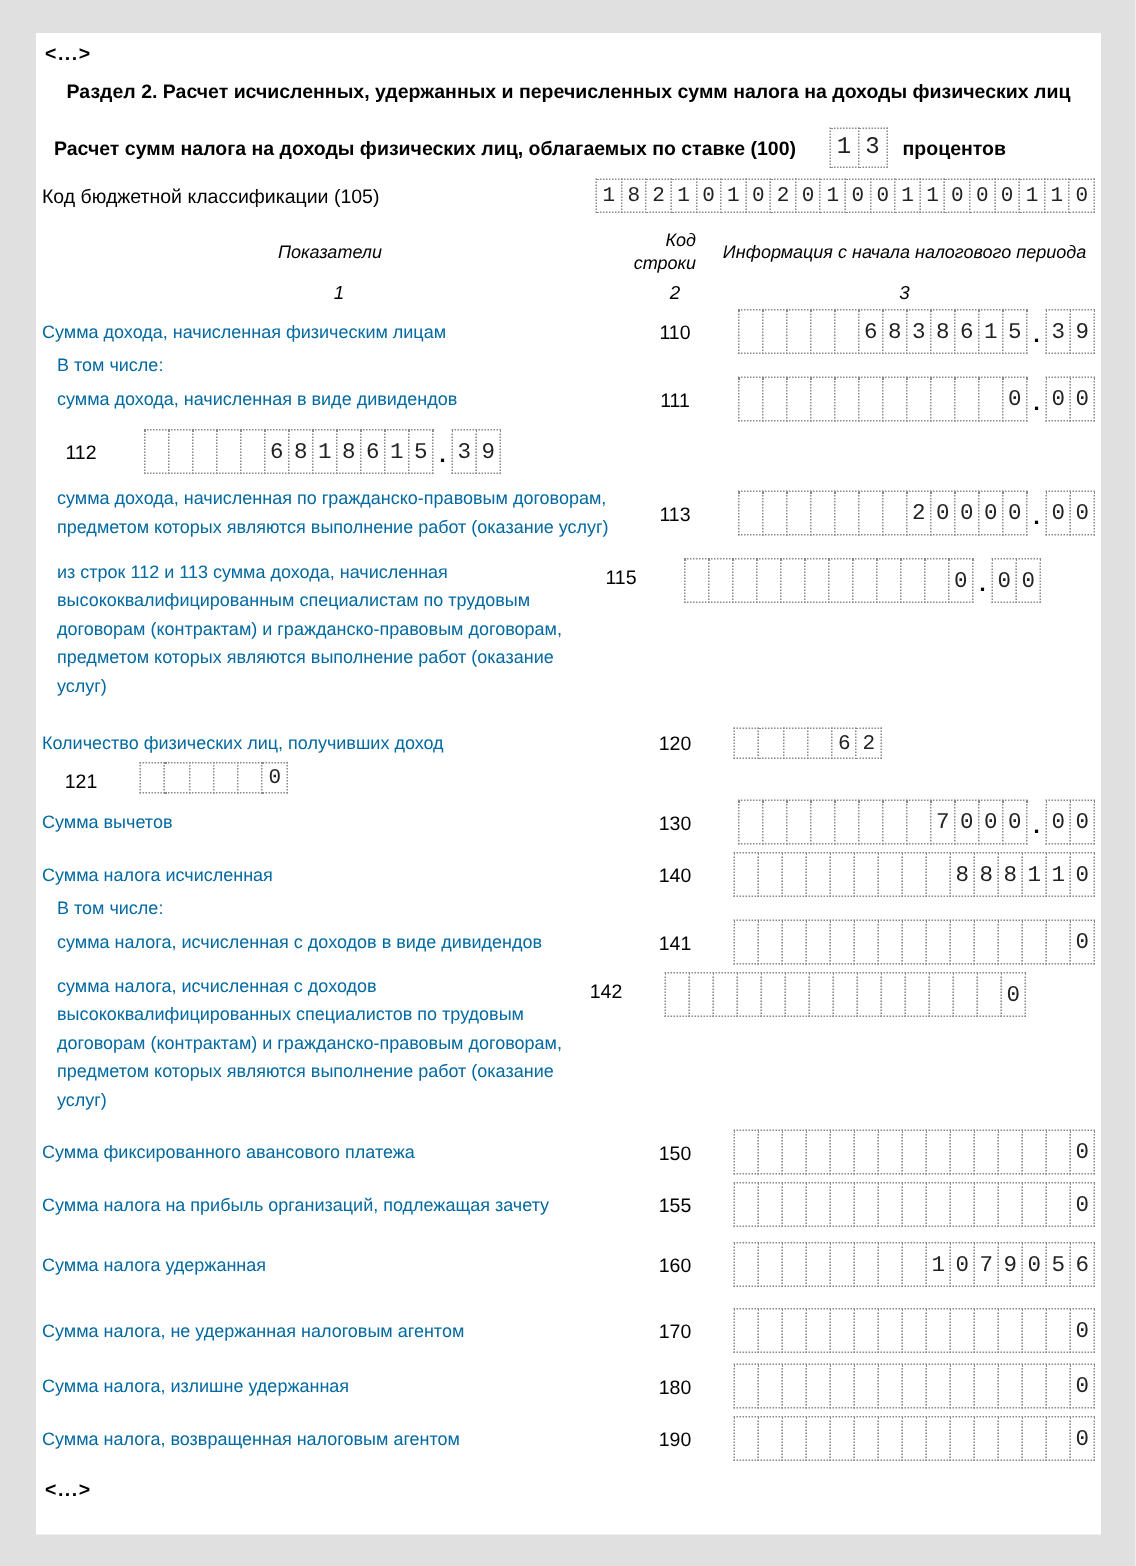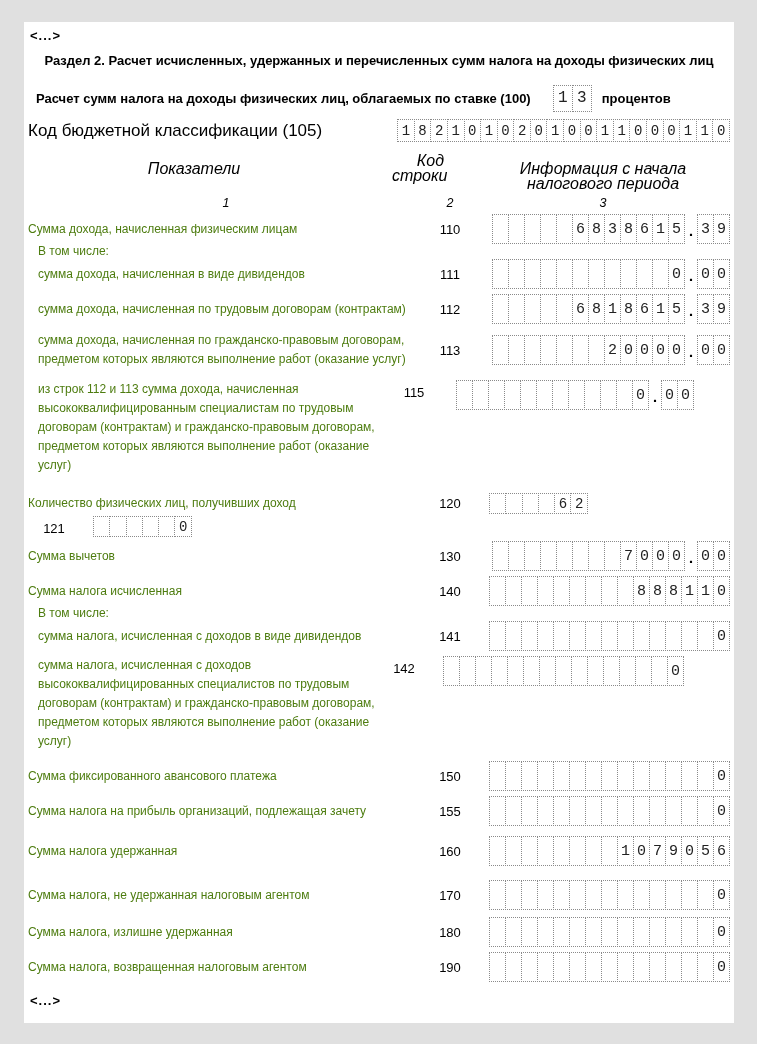--- a/index.html
+++ b/index.html
@@ -23,35 +23,35 @@
   .cell{
     box-sizing:border-box;border:1px dotted #8a8a8a;background:#fff;
     display:flex;align-items:center;justify-content:center;
     font-family:"Liberation Mono",monospace;color:#222;
   }
   .cell + .cell{margin-left:-1px;}
   .rate-cells{margin-left:22px;}
   .rate-cells .cell{width:20px;height:27px;font-size:16px;}
   .rate-suffix{font-weight:bold;font-size:13px;margin-left:10px;}
   .kbk-line{display:flex;align-items:center;justify-content:space-between;margin:0 0 11px 0;}
-  .kbk-label{font-size:17px;}
+  .kbk-label{font-size:13px;}
   .kbk-cells .cell{width:17.6px;height:23px;font-size:14px;}
 
-  .thead{display:flex;font-style:italic;font-size:16px;line-height:15px;margin-bottom:5px;gap:32px;}
+  .thead{display:flex;font-style:italic;font-size:12px;line-height:15px;margin-bottom:5px;}
   .th-c1{flex:1;text-align:center;padding-top:8px;}
   .th-c2{width:52px;text-align:right;}
-  .th-c3{width:254px;text-align:center;padding-top:8px;}
+  .th-c3{width:254px;text-align:center;padding-top:8px;margin-left:12px;}
   .tnums{display:flex;font-style:italic;font-size:12.5px;margin-bottom:4px;}
   .tn-c1{flex:1;text-align:center;}
   .tn-c2{width:52px;text-align:center;}
   .tn-c3{width:254px;text-align:center;}
 
   .rows{}
   .row{display:flex;align-items:center;}
-  .row .lbl{flex:1;font-size:12px;line-height:19px;color:#4d7c0f;}
+  .row .lbl{flex:1;font-size:12px;line-height:19px;color:#0369a1;}
   .row.indent .lbl{padding-left:10px;}
   .row .code{width:52px;text-align:center;font-size:13px;flex:none;}
   .row .fld{width:254px;flex:none;display:flex;justify-content:flex-end;align-items:flex-start;}
   .row .fld.left{justify-content:flex-start;padding-left:13px;box-sizing:border-box;}
   .row.top{align-items:flex-start;}
   .row.top .code{padding-top:5px;}
   .row.note .lbl{line-height:15px;}
   .mcell{width:17px;height:30px;font-size:15px;}
   .ccell{width:17.3px;height:21px;font-size:14px;}
   .dot{
@@ -157,21 +157,20 @@
           <div class="cell mcell"></div>
           <div class="cell mcell"></div>
           <div class="cell mcell"></div>
           <div class="cell mcell">0</div>
           <div class="dot">.</div>
           <div class="cell mcell">0</div>
           <div class="cell mcell">0</div>
         </div>
       </div>
       <div class="row indent" style="margin-top: 5px;">
-        <div class="lbl">сумма дохода, начисленная по трудовым договорам (контрактам)</div>
         <div class="code">112</div>
         <div class="fld">
           <div class="cell mcell"></div>
           <div class="cell mcell"></div>
           <div class="cell mcell"></div>
           <div class="cell mcell"></div>
           <div class="cell mcell"></div>
           <div class="cell mcell">6</div>
           <div class="cell mcell">8</div>
           <div class="cell mcell">1</div>

